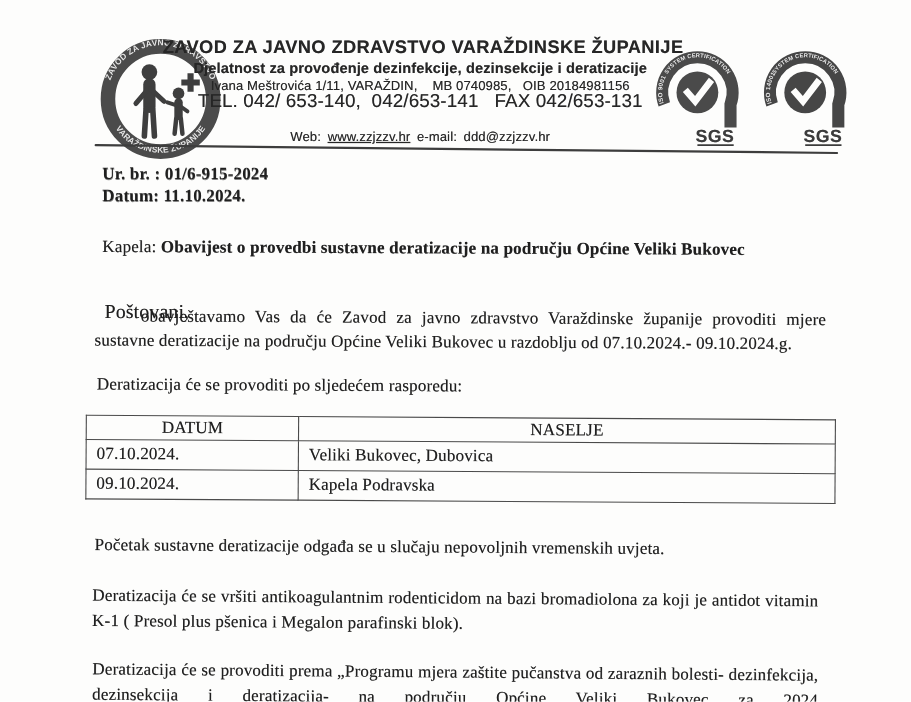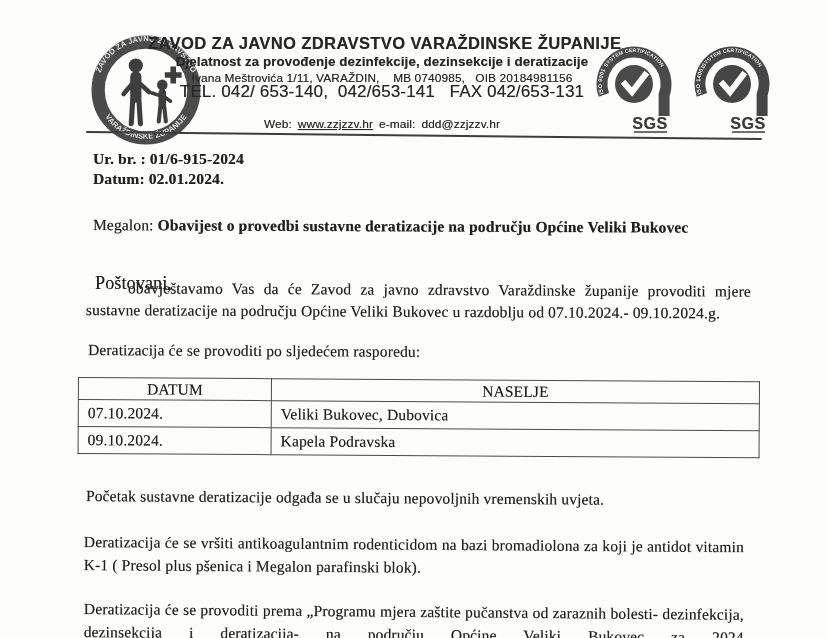--- a/index.html
+++ b/index.html
@@ -158,24 +158,24 @@
       <path d="M 31 44 L 38 52 L 51 35" fill="none" stroke="#fdfdfc" stroke-width="6" stroke-linecap="square"></path>
       <text x="56" y="89" text-anchor="middle" font-family="Liberation Sans, sans-serif" font-size="16" font-weight="bold" fill="#3c3c3c" letter-spacing="0.5">SGS</text>
       <line x1="40" y1="92" x2="73" y2="92" stroke="#3c3c3c" stroke-width="1.6"></line>
     </svg>
   </div>
 
   <div class="hdr-rule"></div>
 
   <div class="ref-block">
     <div>Ur. br. : 01/6-915-2024</div>
-    <div>Datum: 02.01.2024.</div>
-  </div>
-
-  <div class="subject-line"><span>Megalon: </span><span class="subject-title">Obavijest o provedbi sustavne deratizacije na području Općine Veliki Bukovec</span></div>
+    <div>Datum: 11.10.2024.</div>
+  </div>
+
+  <div class="subject-line"><span>Kapela: </span><span class="subject-title">Obavijest o provedbi sustavne deratizacije na području Općine Veliki Bukovec</span></div>
 
   <div class="salutation">Poštovani,</div>
   <div class="intro-para">obavještavamo Vas da će Zavod za javno zdravstvo Varaždinske županije provoditi mjere sustavne deratizacije na području Općine Veliki Bukovec u razdoblju od 07.10.2024.- 09.10.2024.g.</div>
   <div class="schedule-lead">Deratizacija će se provoditi po sljedećem rasporedu:</div>
 
   <div class="tbl-wrap">
     <table class="schedule">
       <tbody>
           <tr>
         <th class="col-datum">DATUM</th>

